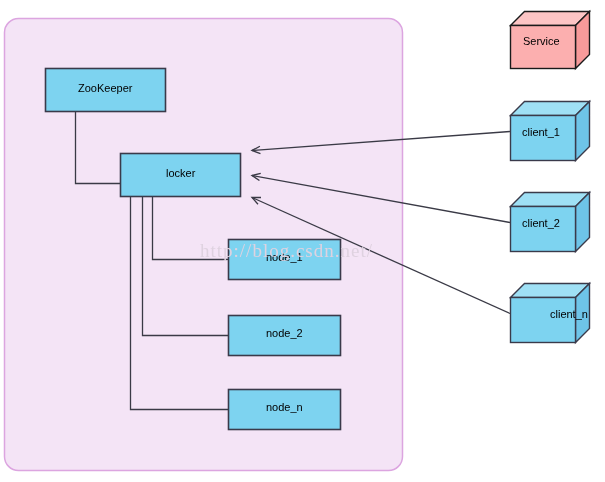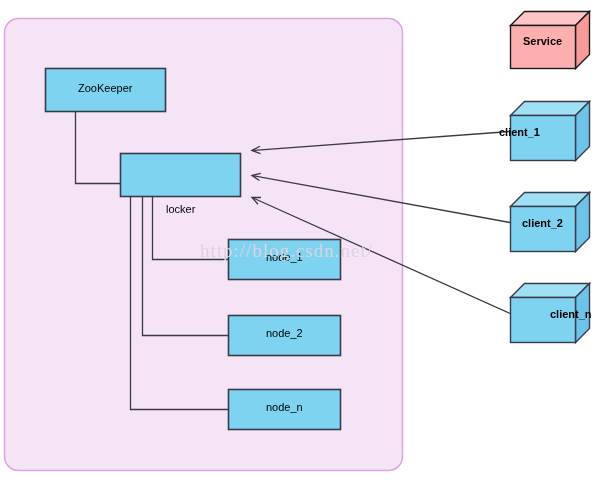--- a/index.html
+++ b/index.html
@@ -23,21 +23,21 @@
   }
   .label {
     position: absolute;
     font-size: 11px;
     color: #000000;
     text-align: center;
     white-space: nowrap;
     pointer-events: none;
   }
   .label.bold {
-    font-weight: bold;
+    font-weight: normal;
   }
   .watermark {
     position: absolute;
     font-family: "Liberation Serif", serif;
     font-size: 19px;
     color: #dfd2e0;
     letter-spacing: 1px;
     white-space: nowrap;
     pointer-events: none;
   }
@@ -87,22 +87,22 @@
       <g>
         <path d="M 510.5 297.5 L 524.5 283.5 L 589.5 283.5 L 575.5 297.5 Z" fill="#9fe0f5" stroke="#3a3a4a" stroke-width="1.4"></path>
         <path d="M 575.5 297.5 L 589.5 283.5 L 589.5 328.5 L 575.5 342.5 Z" fill="#6ec4e8" stroke="#3a3a4a" stroke-width="1.4"></path>
         <rect x="510.5" y="297.5" width="65" height="45" fill="#7dd3f0" stroke="#3a3a4a" stroke-width="1.4"></rect>
       </g>
     </g>
 </svg>
 
 <div id="label-layer">
     <div class="label" style="left: 78px; top: 81.5px; width: auto; text-align: right;">ZooKeeper</div>
-    <div class="label" style="left: 166px; top: 166.5px; width: auto; text-align: right; margin-top: 36px;">locker</div>
+    <div class="label" style="left: 166px; top: 166.5px; width: auto; text-align: right;">locker</div>
     <div class="label" style="left: 266px; top: 251px; width: auto; text-align: left;">node_1</div>
     <div class="label" style="left: 266px; top: 327px; width: auto; text-align: center;">node_2</div>
     <div class="label" style="left: 266px; top: 401px; width: auto; text-align: center;">node_n</div>
     <div class="label bold" style="left: 523px; top: 34.5px; width: auto; text-align: left;">Service</div>
-    <div class="label bold" style="left: 499px; top: 125.5px; width: auto; text-align: right;">client_1</div>
+    <div class="label bold" style="left: 522px; top: 125.5px; width: auto; text-align: right;">client_1</div>
     <div class="label bold" style="left: 522px; top: 216.5px; width: auto; text-align: center;">client_2</div>
     <div class="label bold" style="left: 522px; top: 307.5px; width: auto; text-align: left; margin-left: 28px;">client_n</div>
     <div class="watermark" style="left: 188px; top: 240px; margin-left: 12px;">http://blog.csdn.net/</div>
   </div>
 
 </body></html>

